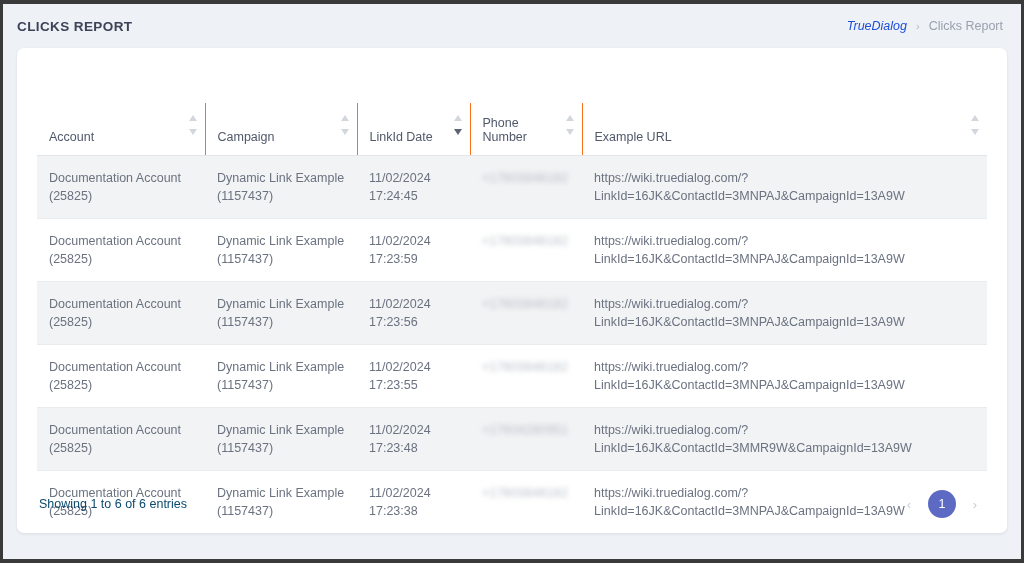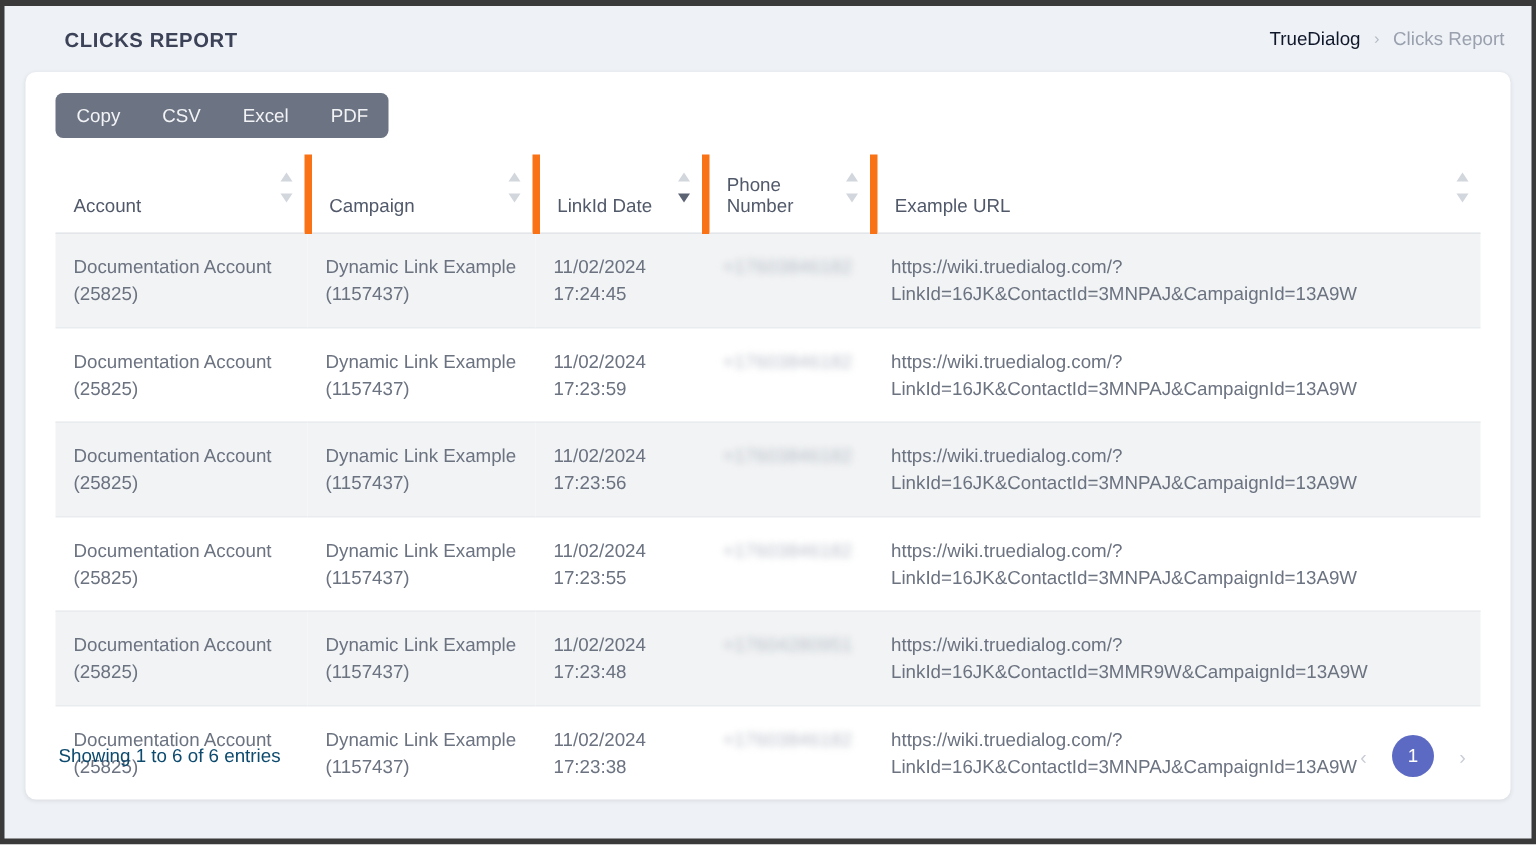--- a/index.html
+++ b/index.html
@@ -23,37 +23,36 @@
 
   
   .page-header {
     position: absolute;
     top: 0; left: 0; right: 0;
     height: 44px;
     display: flex;
     align-items: center;
     justify-content: space-between;
     padding: 0 18px 0 14px;
-    margin-left: 26px;
   }
 
   .page-title {
     font-size: 13.5px;
     font-weight: bold;
     letter-spacing: 0.4px;
     color: #3c4257;
   }
 
   .breadcrumb {
     display: flex;
     align-items: center;
     gap: 9px;
     font-size: 12.5px;
   }
-  .crumb-root { color: #0f172a; }
+  .crumb-root { color: #1d4ed8; font-style: italic; }
   .crumb-sep  { color: #b4bac6; font-size: 11px; }
   .crumb-current { color: #9aa1ae; }
 
   
   .card {
     position: absolute;
     top: 44px;
     left: 14px;
     right: 14px;
     bottom: 26px;
@@ -123,21 +122,21 @@
   table.report thead th {
     position: relative;
     text-align: left;
     vertical-align: bottom;
     padding: 12px 22px 11px 12px;
     height: 52px;
     font-size: 12.5px;
     font-weight: normal;
     color: #505869;
     border-bottom: 1px solid #e2e5ea;
-    border-right: 5px solid #f97316;
+    border-right: 1px solid #f97316;
   }
   table.report thead th:last-child { border-right: none; }
 
   .col-account  { width: 168px; }
   .col-campaign { width: 152px; }
   .col-date     { width: 113px; }
   .col-phone    { width: 112px; }
   .col-url      { width: auto; }
 
   .sort-arrows {
@@ -234,26 +233,20 @@
       <span class="crumb-root">TrueDialog</span>
       <span class="crumb-sep">›</span>
       <span class="crumb-current">Clicks Report</span>
     </div>
   </div>
 
   <div class="card">
 
     <div class="toolbar">
 
-      <div class="export-group">
-        <button class="export-btn">Copy</button>
-        <button class="export-btn">CSV</button>
-        <button class="export-btn">Excel</button>
-        <button class="export-btn">PDF</button>
-      </div>
 
     </div>
 
     <div class="table-wrap">
       <table class="report">
         <colgroup>
           <col class="col-account">
           <col class="col-campaign">
           <col class="col-date">
           <col class="col-phone">

